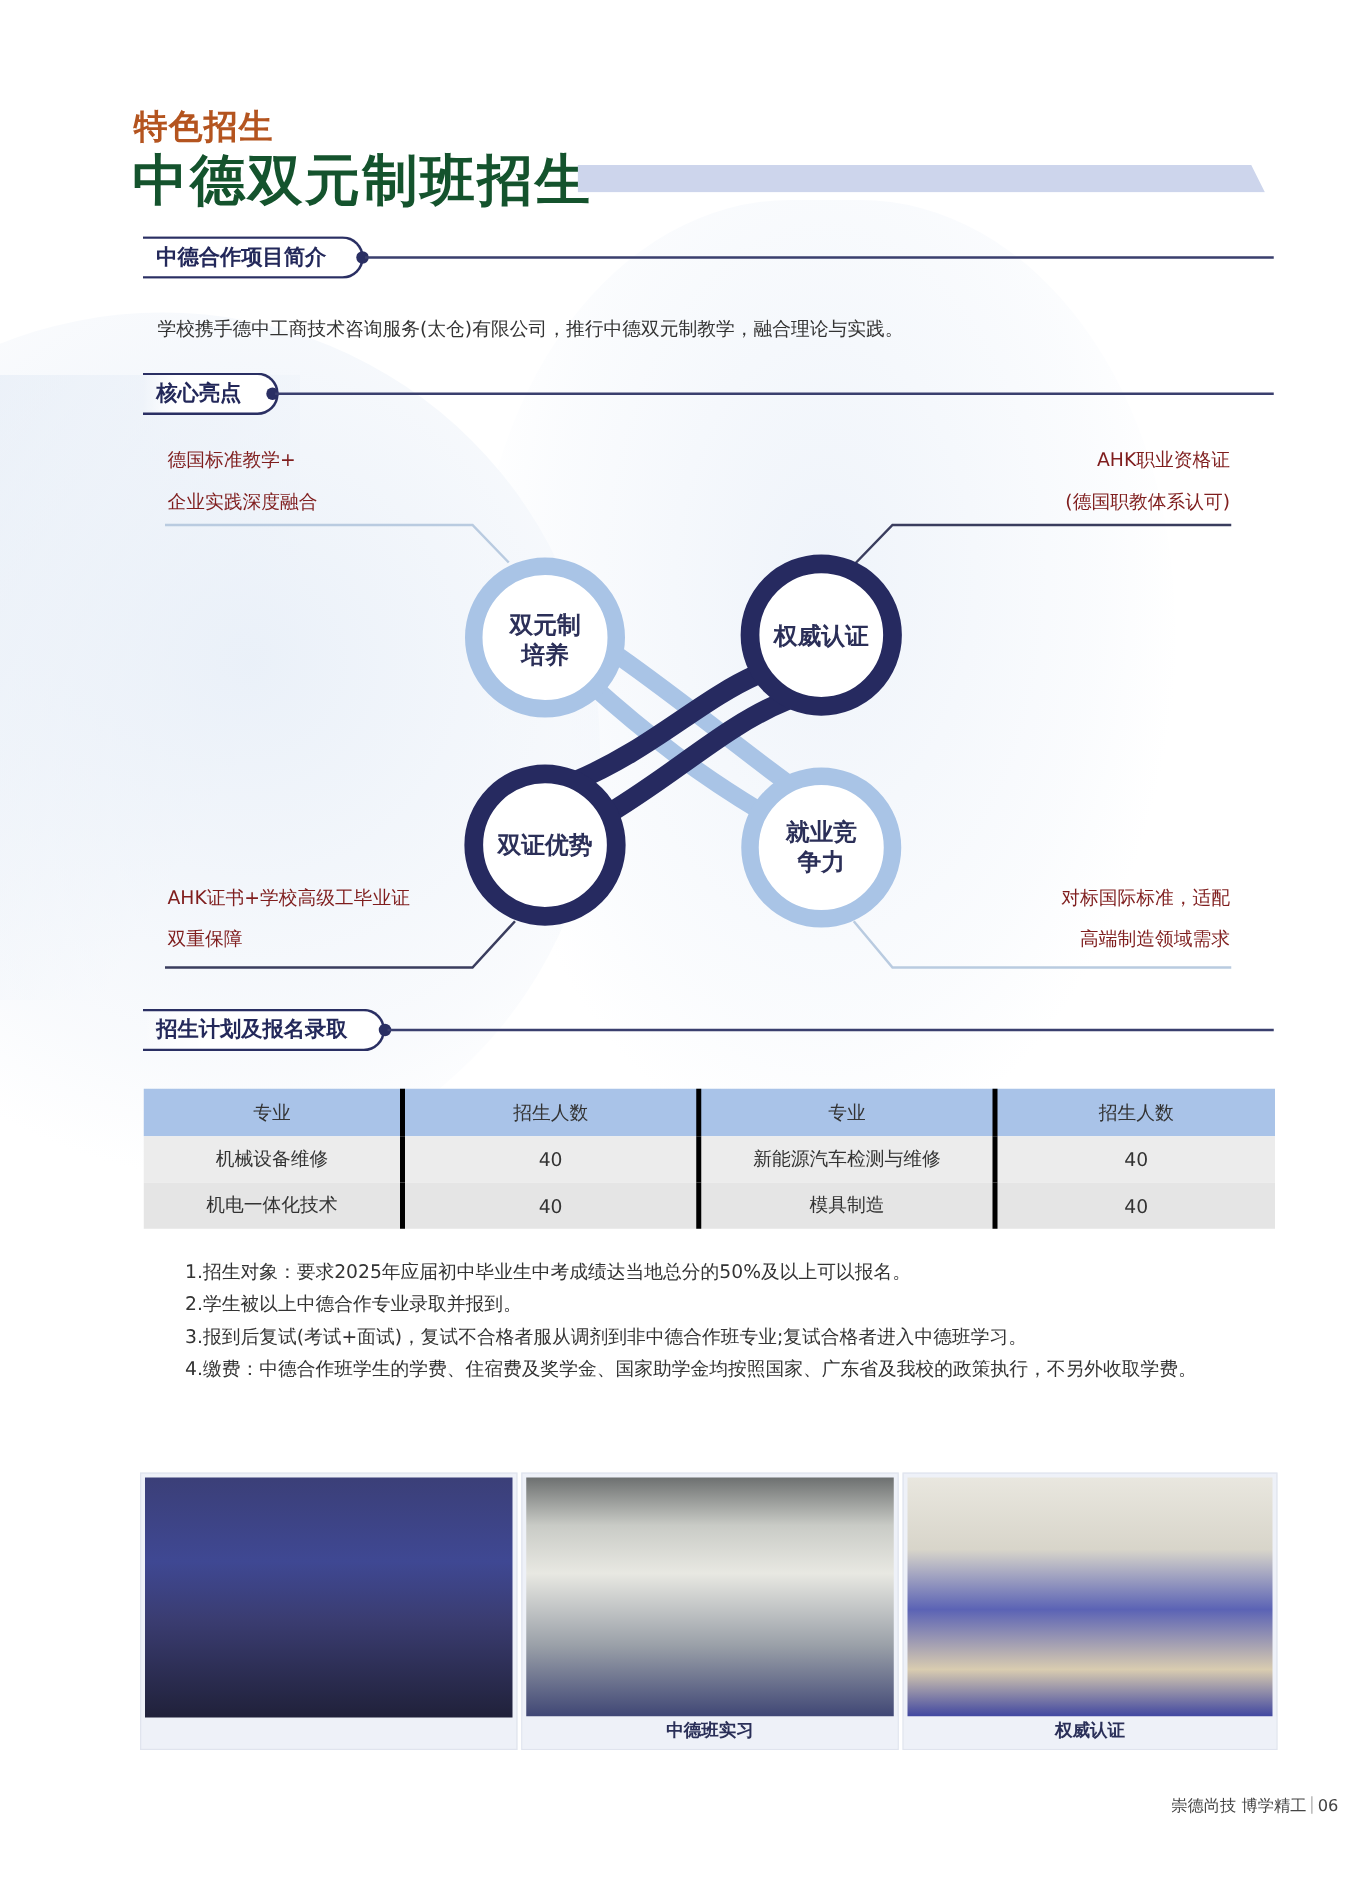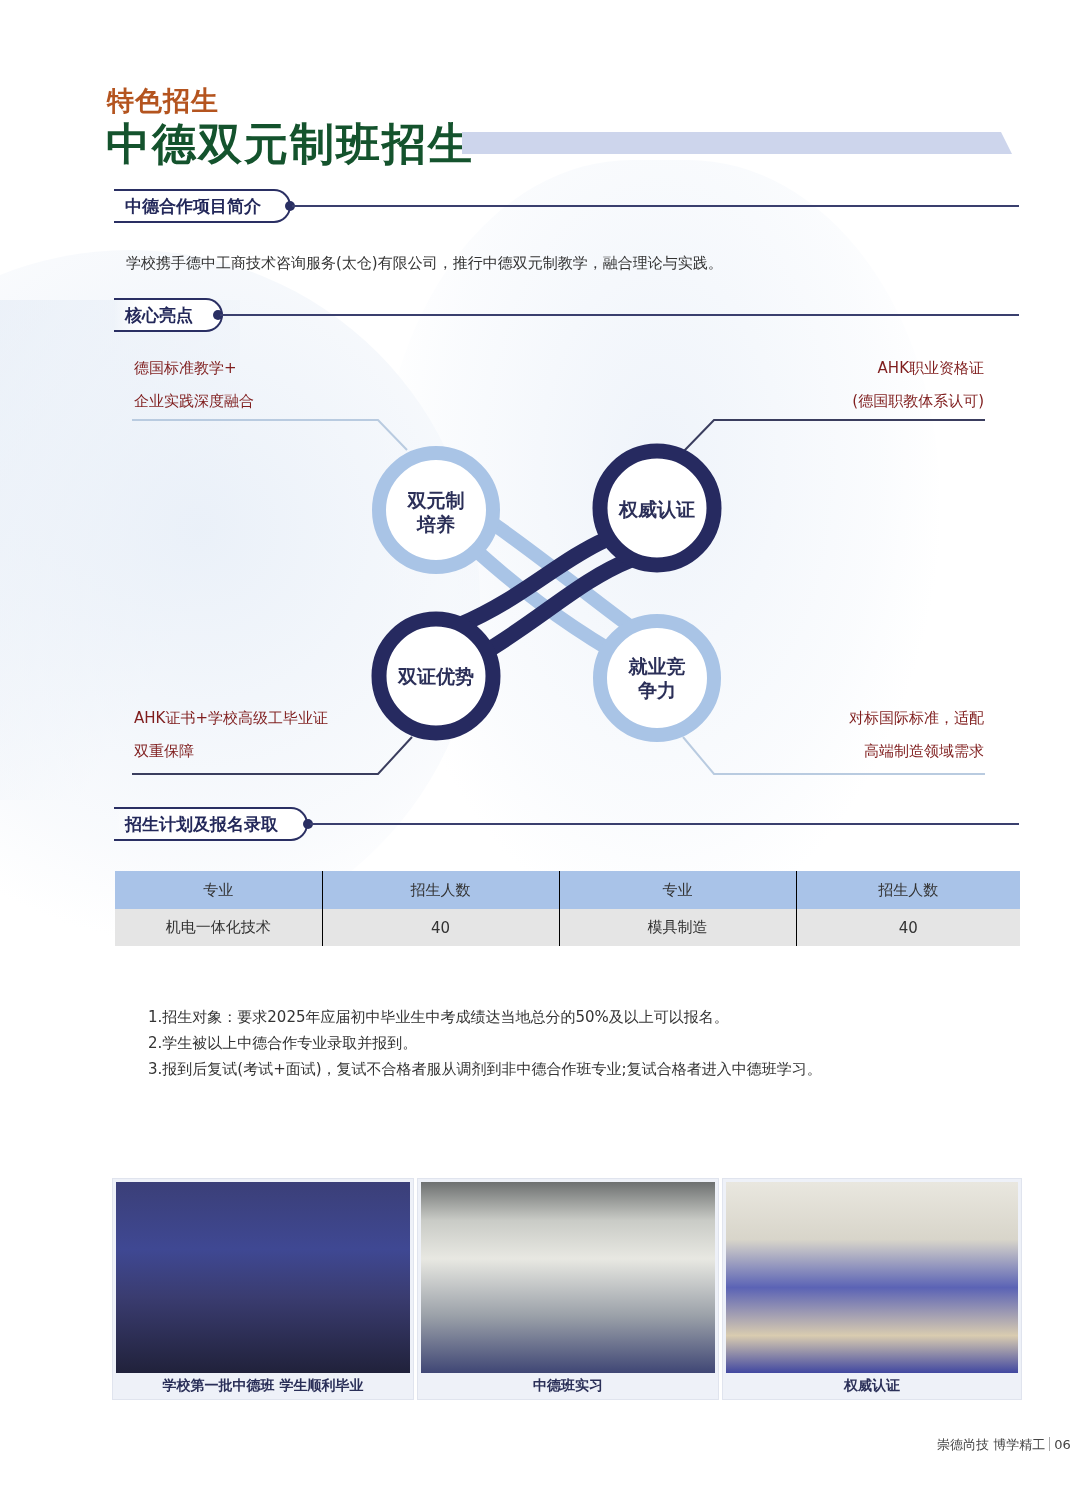--- a/index.html
+++ b/index.html
@@ -79,21 +79,21 @@
   }
 
   
   .plan-table {
     position: absolute; left: 115px; top: 871px; width: 905px;
     border-collapse: collapse; table-layout: fixed;
     font-size: 15px; color: #333;
   }
   .plan-table td, .plan-table th {
     height: 37px; text-align: center; font-weight: normal;
-    border-right: 1px solid #000000; padding: 0;
+    border-right: 4px solid #000000; padding: 0;
   }
   .plan-table td:last-child, .plan-table th:last-child { border-right: none; }
   .plan-table thead tr { background: #a9c3e8; }
   .plan-table tbody tr.r1 { background: #ececec; }
   .plan-table tbody tr.r2 { background: #e5e5e5; }
   .plan-table th { height: 38px; }
 
   .notes {
     position: absolute; left: 118px; top: 1004px; width: 905px;
     font-size: 15px; color: #333; line-height: 26px;
@@ -211,38 +211,44 @@
   </colgroup>
   <thead>
     <tr>
       <th>专业</th>
       <th>招生人数</th>
       <th>专业</th>
       <th>招生人数</th>
     </tr>
   </thead>
   <tbody>
+    <tr class="r1">
+      <td>机械设备维修</td>
+      <td>40</td>
+      <td>新能源汽车检测与维修</td>
+      <td>40</td>
+    </tr>
     <tr class="r2">
       <td>机电一体化技术</td>
       <td>40</td>
       <td>模具制造</td>
       <td>40</td>
     </tr>
   </tbody>
 </table>
 
 <div class="notes">
   <div class="ind">1.招生对象：要求2025年应届初中毕业生中考成绩达当地总分的50%及以上可以报名。</div>
   <div class="ind">2.学生被以上中德合作专业录取并报到。</div>
   <div class="ind">3.报到后复试(考试+面试)，复试不合格者服从调剂到非中德合作班专业;复试合格者进入中德班学习。</div>
+  <div class="ind">4.缴费：中德合作班学生的学费、住宿费及奖学金、国家助学金均按照国家、广东省及我校的政策执行，不另外收取学费。</div>
 </div>
 
 <div class="photo-card" style="left:112px; width:302px;">
   <div class="photo-img ph1"></div>
-  <div class="photo-cap">学校第一批中德班 学生顺利毕业</div>
 </div>
 <div class="photo-card" style="left:417px; width:302px;">
   <div class="photo-img ph2"></div>
   <div class="photo-cap">中德班实习</div>
 </div>
 <div class="photo-card" style="left:722px; width:300px;">
   <div class="photo-img ph3"></div>
   <div class="photo-cap">权威认证</div>
 </div>
 

